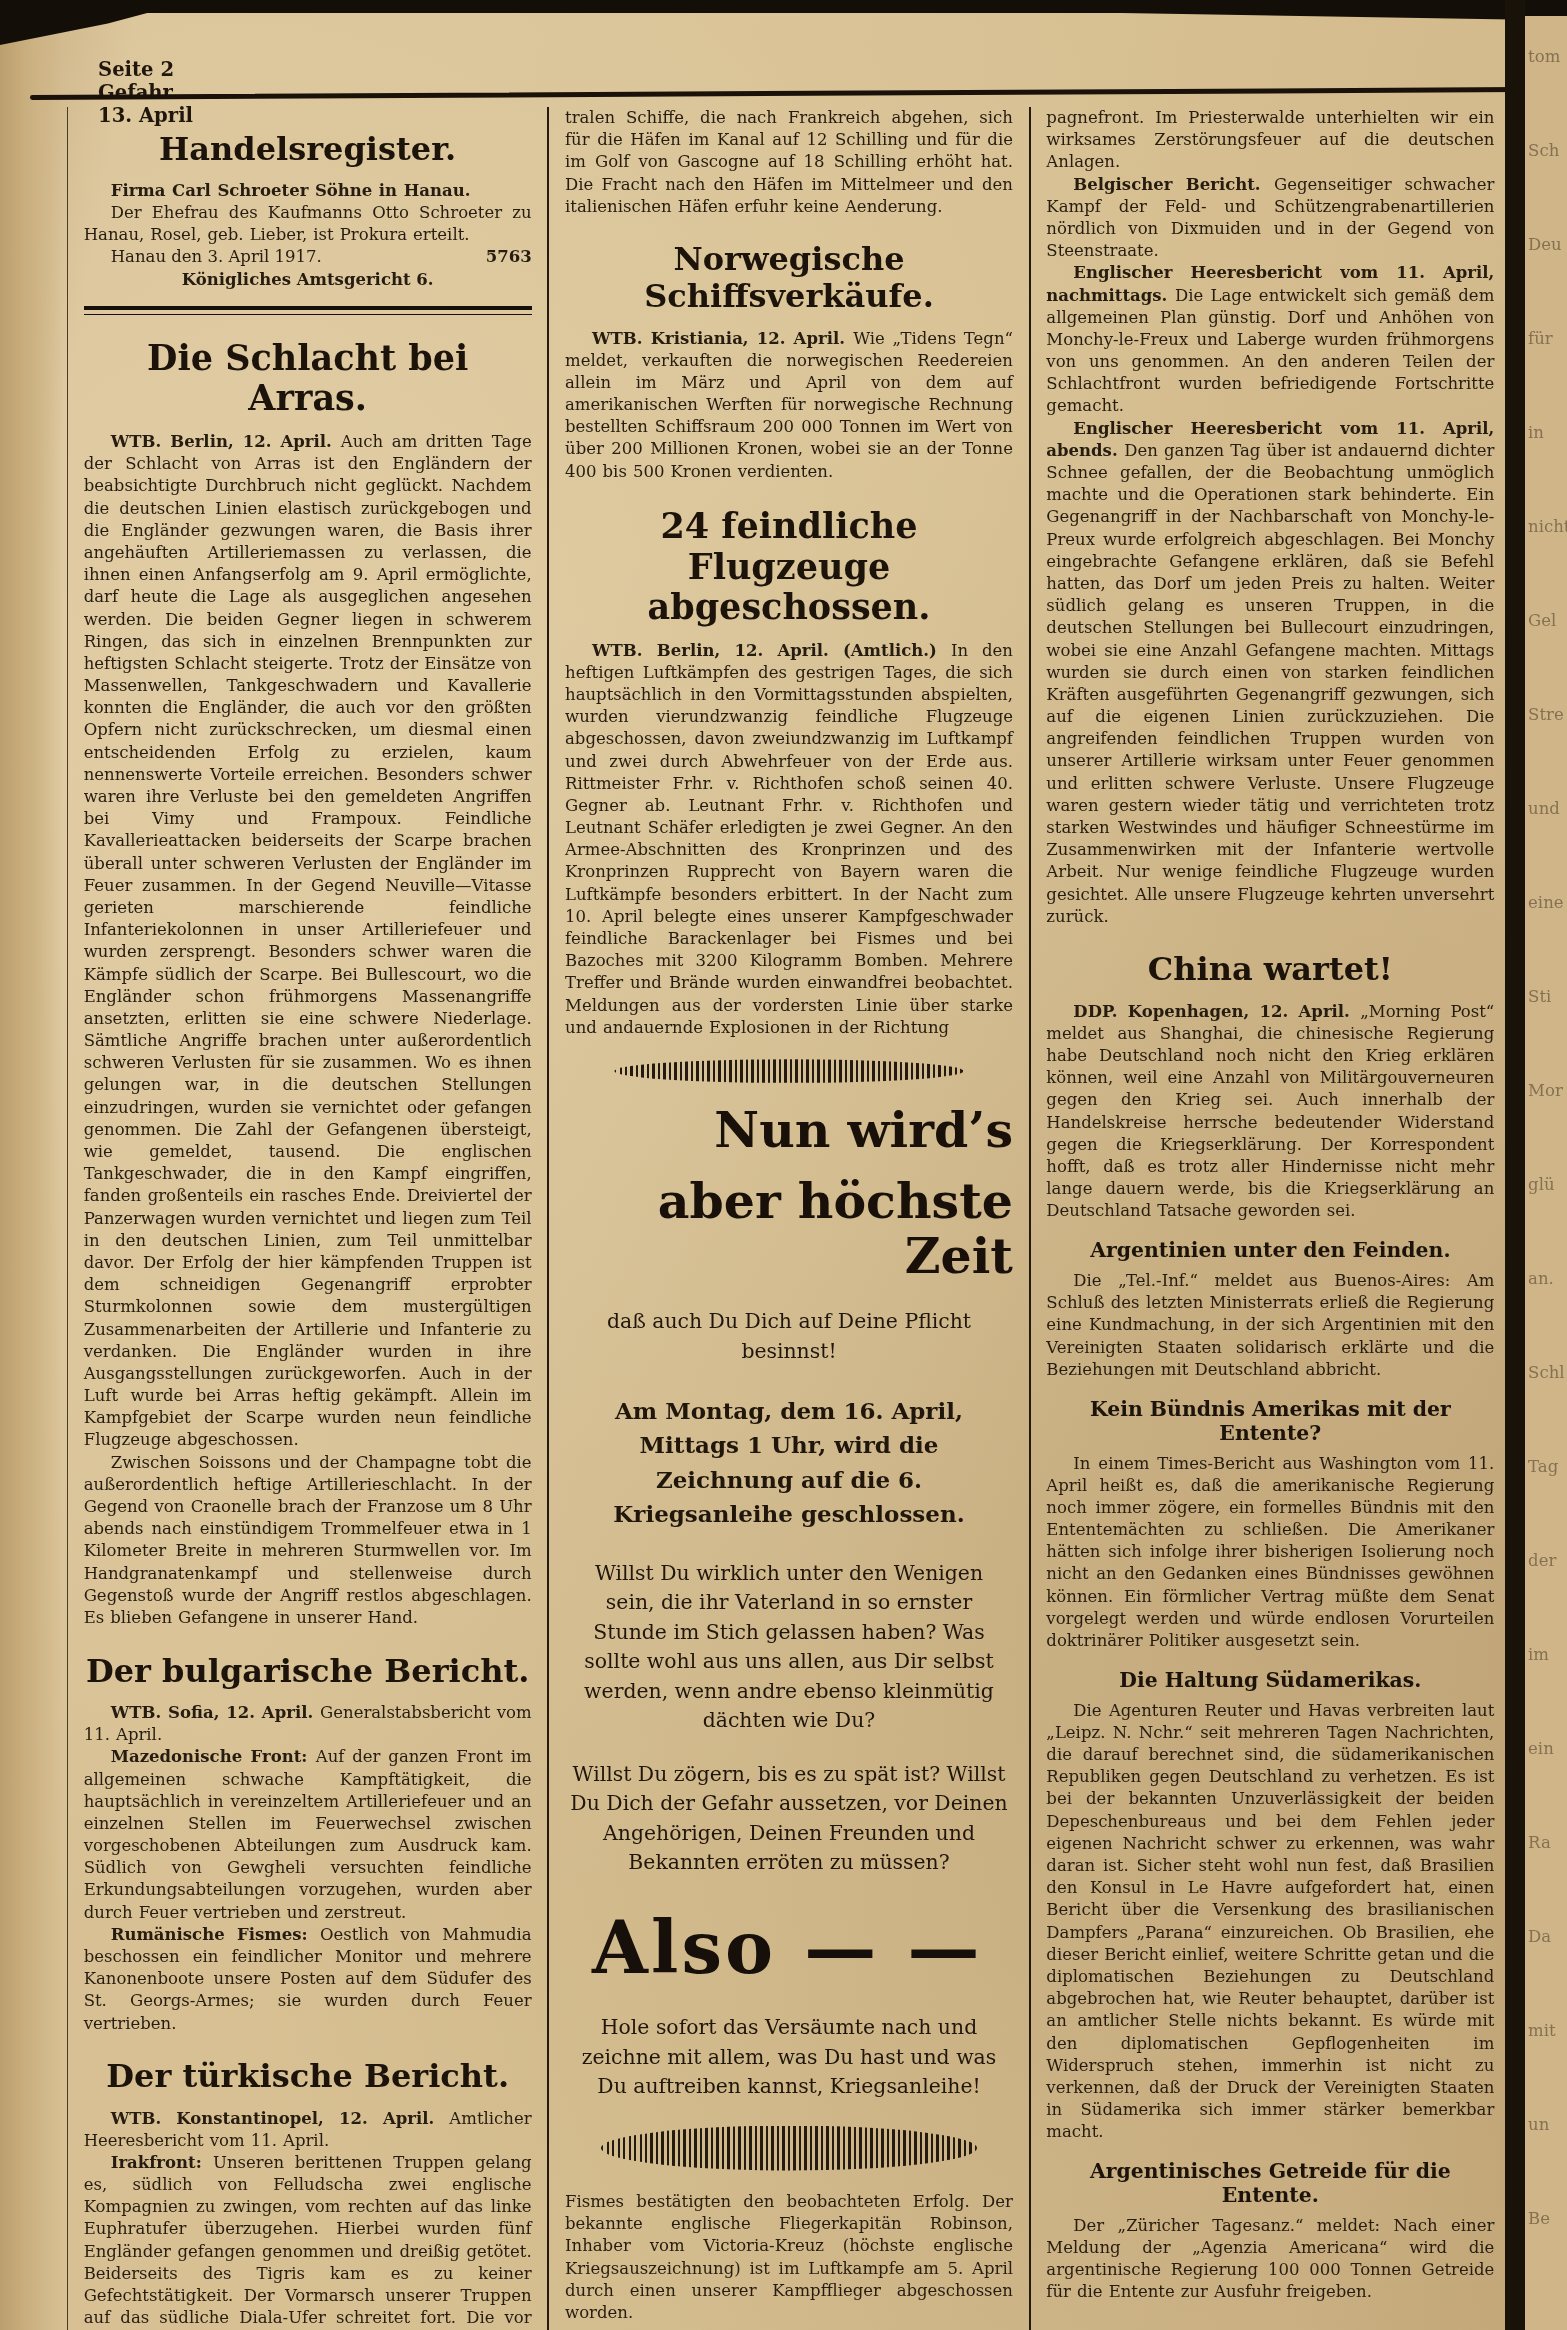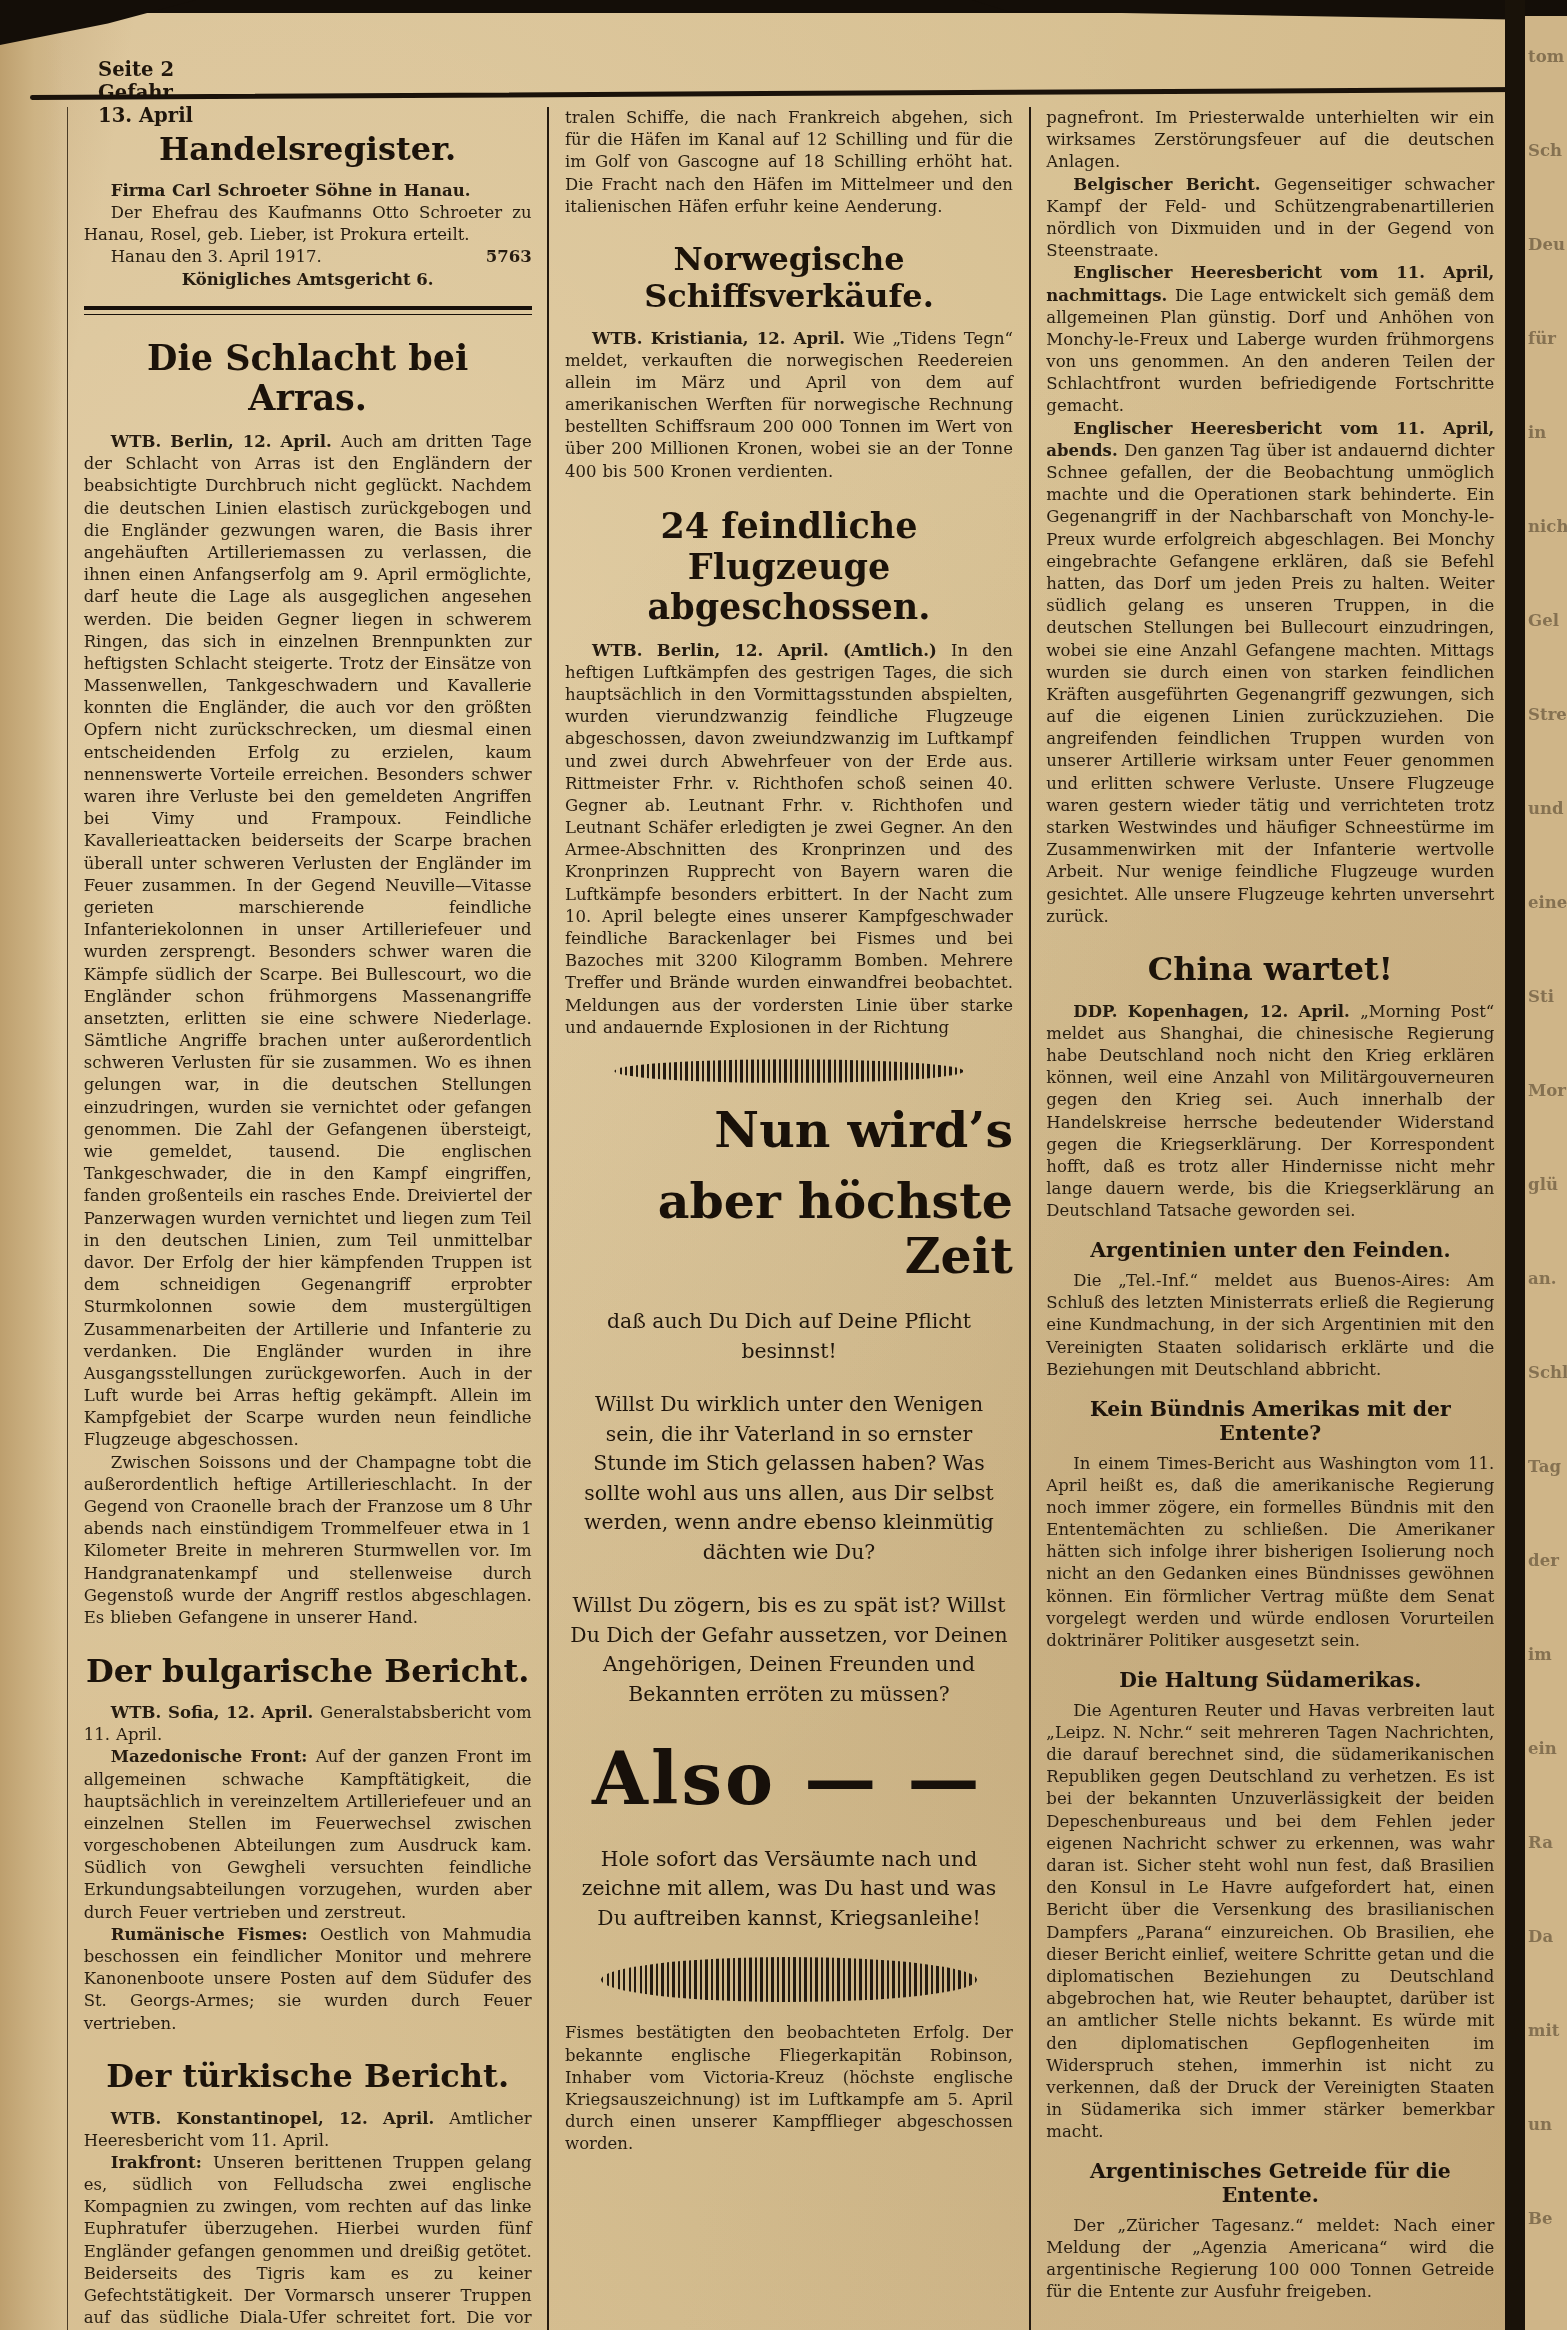--- a/index.html
+++ b/index.html
@@ -18,21 +18,21 @@
       linear-gradient(100deg,#c3a678 0%,#d8c094 7%,#d7c092 55%,#d2b88a 86%,#c8ac7c 100%);
   }
   .scan-top{position:absolute;top:0;left:0;width:1567px;height:12.5px;background:#140e08;}
   .scan-top-right{position:absolute;top:0;right:0;width:595px;height:20.4px;background:#140e08;clip-path:polygon(0 0,100% 0,100% 100%,6% 55%);}
   .scan-corner-tl{position:absolute;top:0;left:0;width:196px;height:45px;background:#140e08;clip-path:polygon(0 0,100% 0,55% 52%,0 100%);}
   .scan-left{position:absolute;top:11px;left:0;width:63px;height:2319px;
     background:linear-gradient(90deg,#bd9f6e 0%,#cdb384 55%,rgba(0,0,0,0) 100%);}
   .scan-right-strip{position:absolute;top:0;right:42px;width:20.4px;height:2330px;background:#191209;}
   .sliver{position:absolute;top:15.7px;right:0;width:42px;height:2315px;background:#cfb588;
     overflow:hidden;padding-top:31px;box-sizing:border-box;}
-  .sliver div{font-size:16.5px;font-weight:bold;color:#32261579;margin:0 0 75px 3.1px;white-space:nowrap;}
+  .sliver div{font-size:16.5px;font-weight:normal;color:#32261579;margin:0 0 75px 3.1px;white-space:nowrap;}
   
   .header{position:absolute;top:58px;left:98px;width:1379px;display:flex;justify-content:flex-end;
     font-size:19.6px;font-weight:bold;color:#20160c;flex-direction:column;}
   .head-rule{position:absolute;top:91px;left:30px;width:1493px;height:4.7px;background:#1a120a;transform:rotate(-.3deg);border-radius:2.4px;}
   
   .cols{position:absolute;top:107px;left:67px;width:1443px;height:2224px;display:flex;}
   .col{flex:1 1 0;overflow:hidden;padding:0 15.7px;box-sizing:border-box;}
   .col+.col{border-left:2.4px solid #241a10;}
   .col:first-child{border-left:0.8px solid #4a3b27;}
   
@@ -98,20 +98,21 @@
   <div class="col">
       <div class="blk-p pni">tralen Schiffe, die nach Frankreich abgehen, sich für die Häfen im Kanal auf 12 Schilling und für die im Golf von Gascogne auf 18 Schilling erhöht hat. Die Fracht nach den Häfen im Mittelmeer und den italienischen Häfen erfuhr keine Aenderung.</div>
       <div class="blk-h1">Norwegische Schiffsverkäufe.</div>
       <div class="blk-p"><b>WTB. Kristiania, 12. April. </b>Wie „Tidens Tegn“ meldet, verkauften die norwegischen Reedereien allein im März und April von dem auf amerikanischen Werften für norwegische Rechnung bestellten Schiffsraum 200 000 Tonnen im Wert von über 200 Millionen Kronen, wobei sie an der Tonne 400 bis 500 Kronen verdienten.</div>
       <div class="blk-h1 lg">24 feindliche Flugzeuge abgeschossen.</div>
       <div class="blk-p"><b>WTB. Berlin, 12. April. (Amtlich.) </b>In den heftigen Luftkämpfen des gestrigen Tages, die sich hauptsächlich in den Vormittagsstunden abspielten, wurden vierundzwanzig feindliche Flugzeuge abgeschossen, davon zweiundzwanzig im Luftkampf und zwei durch Abwehrfeuer von der Erde aus. Rittmeister Frhr. v. Richthofen schoß seinen 40. Gegner ab. Leutnant Frhr. v. Richthofen und Leutnant Schäfer erledigten je zwei Gegner. An den Armee-Abschnitten des Kronprinzen und des Kronprinzen Rupprecht von Bayern waren die Luftkämpfe besonders erbittert. In der Nacht zum 10. April belegte eines unserer Kampfgeschwader feindliche Barackenlager bei Fismes und bei Bazoches mit 3200 Kilogramm Bomben. Mehrere Treffer und Brände wurden einwandfrei beobachtet. Meldungen aus der vordersten Linie über starke und andauernde Explosionen in der Richtung</div>
       <div class="blk-orn sm"></div>
       <div class="blk-adh">Nun wird’s</div>
       <div class="blk-adh">aber höchste Zeit</div>
       <div class="blk-adp">daß auch Du Dich auf Deine Pflicht besinnst!</div>
+      <div class="blk-adp2">Am Montag, dem 16. April, Mittags 1 Uhr, wird die Zeichnung auf die 6. Kriegsanleihe geschlossen.</div>
       <div class="blk-adp">Willst Du wirklich unter den Wenigen sein, die ihr Vaterland in so ernster Stunde im Stich gelassen haben? Was sollte wohl aus uns allen, aus Dir selbst werden, wenn andre ebenso kleinmütig dächten wie Du?</div>
       <div class="blk-adp">Willst Du zögern, bis es zu spät ist? Willst Du Dich der Gefahr aussetzen, vor Deinen Angehörigen, Deinen Freunden und Bekannten erröten zu müssen?</div>
       <div class="blk-also">Also — —</div>
       <div class="blk-adp">Hole sofort das Versäumte nach und zeichne mit allem, was Du hast und was Du auftreiben kannst, Kriegsanleihe!</div>
       <div class="blk-orn lg"></div>
       <div class="blk-p pni">Fismes bestätigten den beobachteten Erfolg. Der bekannte englische Fliegerkapitän Robinson, Inhaber vom Victoria-Kreuz (höchste englische Kriegsauszeichnung) ist im Luftkampfe am 5. April durch einen unserer Kampfflieger abgeschossen worden.</div>
     </div>
   <div class="col">
       <div class="blk-p pni">pagnefront. Im Priesterwalde unterhielten wir ein wirksames Zerstörungsfeuer auf die deutschen Anlagen.</div>
       <div class="blk-p"><b>Belgischer Bericht. </b>Gegenseitiger schwacher Kampf der Feld- und Schützengrabenartillerien nördlich von Dixmuiden und in der Gegend von Steenstraate.</div>

